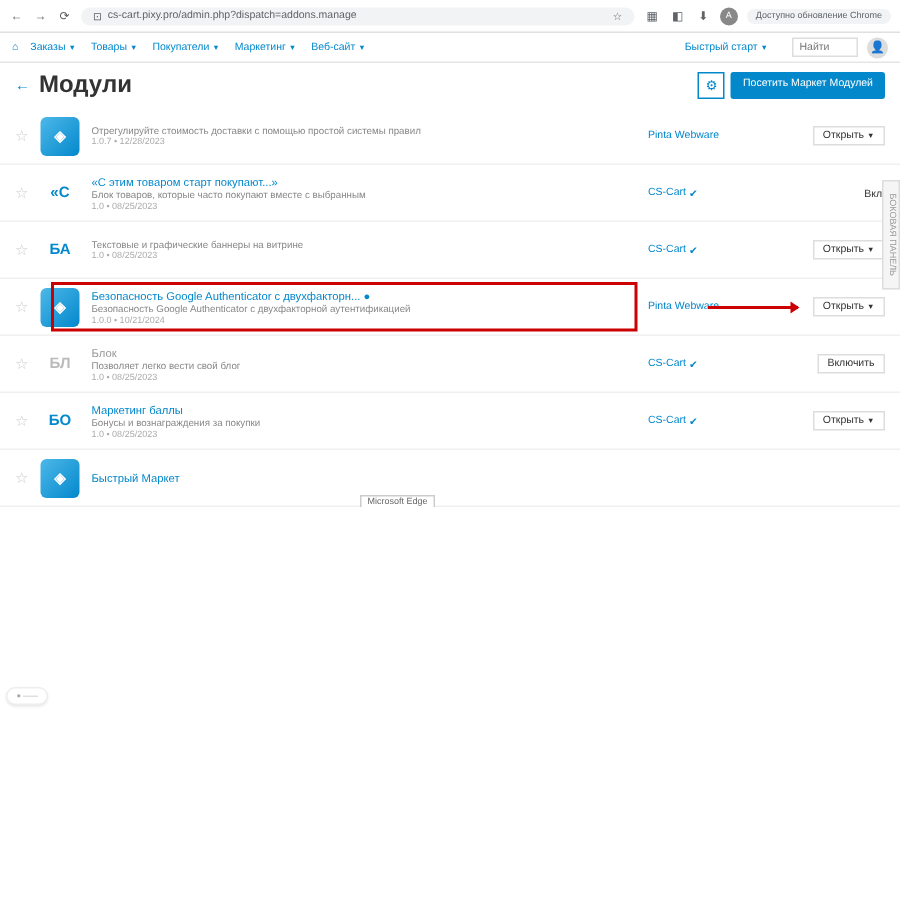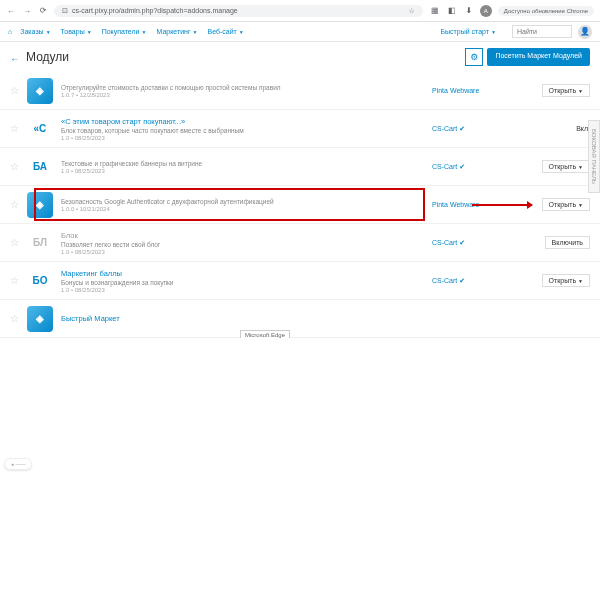--- a/index.html
+++ b/index.html
@@ -9,25 +9,25 @@
 .url-bar{flex:1;background:#f1f3f4;border-radius:10px;padding:2px 8px;display:flex;align-items:center;gap:4px;font-size:7px;color:#5f6368}
 .url-bar .lock{font-size:7px}
 .chrome-icons{display:flex;gap:5px;align-items:center}
 .chrome-icons span{width:12px;height:12px;display:flex;align-items:center;justify-content:center;color:#5f6368}
 .update-btn{background:#f1f3f4;border-radius:10px;padding:2px 6px;font-size:6px;color:#5f6368}
 .topnav{display:flex;align-items:center;padding:3px 8px;border-bottom:1px solid #e5e5e5;font-size:7px;height:20px}
 .topnav .home{color:#0388cc;margin-right:8px}
 .topnav .nav-item{color:#0388cc;margin-right:10px;display:flex;align-items:center;gap:2px;cursor:pointer}
 .topnav .caret{font-size:5px;color:#0388cc}
 .topnav-right{margin-left:auto;display:flex;align-items:center;gap:6px}
-.search-in{border:1px solid #ddd;padding:2px 4px;font-size:7px;width:60px}
+.search-in{border:1px solid #ddd;padding:2px 4px;font-size:7px;width:44px}
 .avatar{width:14px;height:14px;border-radius:50%;background:#ddd;display:flex;align-items:center;justify-content:center;color:#888;font-size:8px}
 .page-header{display:flex;align-items:center;padding:6px 10px;gap:6px}
 .back-arrow{color:#0388cc;font-size:10px;cursor:pointer}
-.page-title{font-size:12px;font-weight:400}
+.page-title{font-size:16px;font-weight:700}
 .header-right{margin-left:auto;display:flex;gap:4px}
 .gear-btn{width:18px;height:18px;border:1px solid #0388cc;color:#0388cc;display:flex;align-items:center;justify-content:center;cursor:pointer;font-size:9px}
 .market-btn{background:#0388cc;color:#fff;padding:4px 8px;font-size:7px;cursor:pointer;border-radius:2px}
 .addon-row{display:flex;align-items:center;padding:5px 10px;border-bottom:1px solid #f0f0f0;gap:8px;min-height:38px}
 .star{color:#ccc;font-size:10px;cursor:pointer}
 .addon-icon{width:26px;height:26px;display:flex;align-items:center;justify-content:center;font-size:10px;font-weight:bold;color:#0388cc;background:#fff;border-radius:3px}
 .addon-icon.blue-img{background:linear-gradient(135deg,#4db8e8,#0388cc);color:#fff;border-radius:4px}
 .addon-icon.grey{color:#bbb}
 .addon-info{flex:1;min-width:0}
 .addon-name{color:#0388cc;font-size:7.5px;margin-bottom:1px;cursor:pointer}
@@ -139,20 +139,21 @@
         <div class="addon-desc">Текстовые и графические баннеры на витрине</div>
         <div class="addon-ver">1.0 • 08/25/2023</div>
       </div>
       <div class="addon-vendor">CS-Cart <span class="check">✔</span></div>
       <div class="addon-action"><span class="open-btn">Открыть <span style="font-size:5px">▼</span></span></div>
     </div>
     <div class="addon-row highlight-box">
       <span class="star">☆</span>
       <span class="addon-icon blue-img">◈</span>
       <div class="addon-info">
+        <div class="addon-name">Безопасность Google Authenticator с двухфакторн... ●</div>
         <div class="addon-desc">Безопасность Google Authenticator с двухфакторной аутентификацией</div>
         <div class="addon-ver">1.0.0 • 10/21/2024</div>
       </div>
       <div class="addon-vendor">Pinta Webware</div>
       <div class="addon-action"><span class="open-btn">Открыть <span style="font-size:5px">▼</span></span></div>
       <div class="red-box"></div>
       <div class="arrow-annotation"></div>
     </div>
     <div class="addon-row">
       <span class="star">☆</span>

